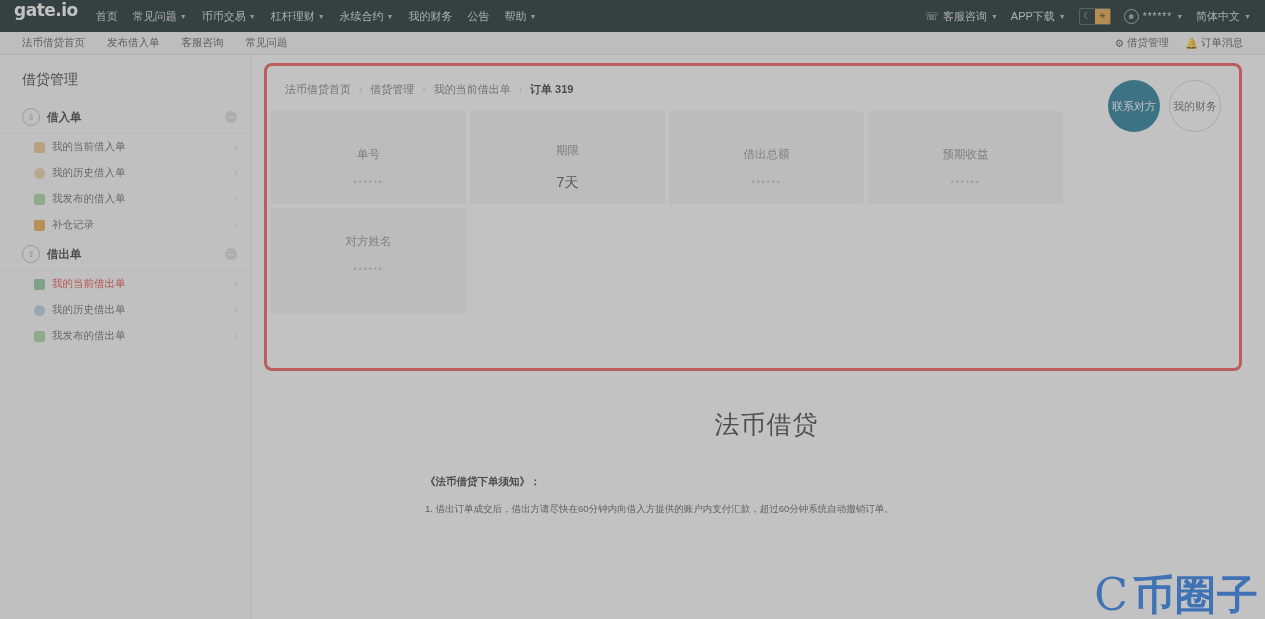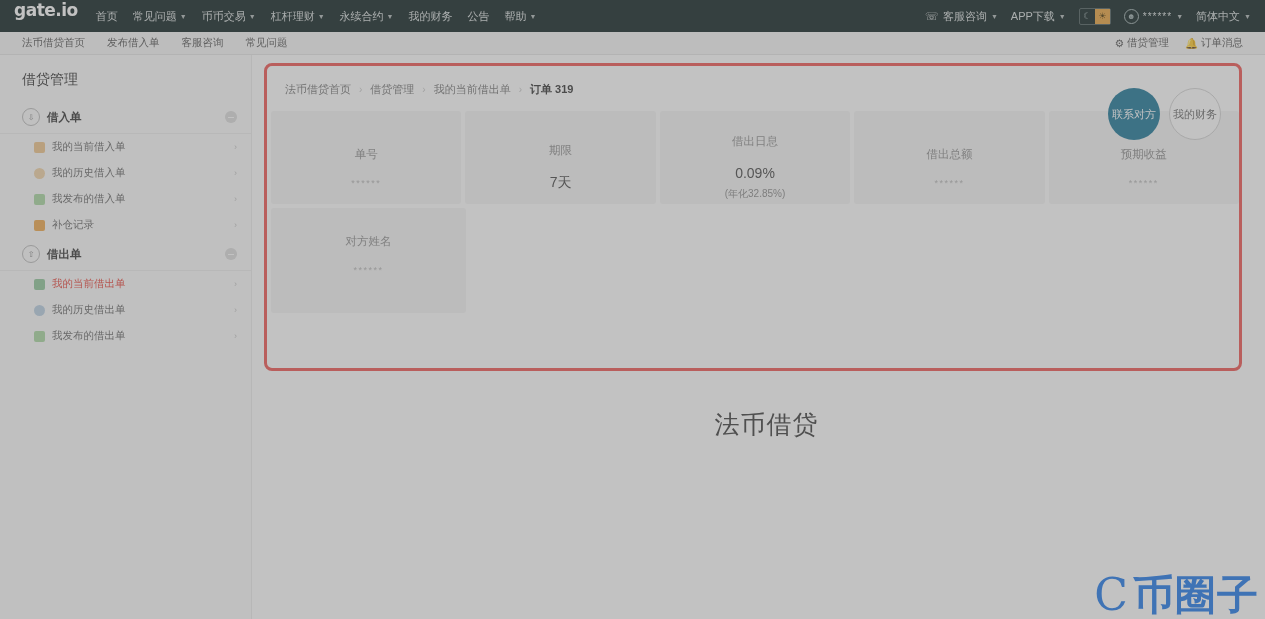--- a/index.html
+++ b/index.html
@@ -63,21 +63,21 @@
 
   .cards{display:flex;gap:4px;padding:14px 0 0 0;margin-left:4px;}
   .card{background:#f4f4f4;border-radius:3px;width:195px;height:93px;display:flex;flex-direction:column;align-items:center;justify-content:center;padding-top:20px;box-sizing:border-box;}
   .card-label{font-size:11.5px;color:#8d8d8d;margin-bottom:16px;}
   .card-value{font-size:14px;color:#444;}
   .card-sub{font-size:10px;color:#8a8a8a;margin-top:6px;}
   .masked{font-size:9px;color:#b5b5b5;letter-spacing:1.5px;filter:blur(.6px);}
   .cards2{display:flex;padding-top:4px;margin-left:4px;}
   .card-wide{background:#f4f4f4;border-radius:3px;width:195px;height:105px;display:flex;flex-direction:column;align-items:center;justify-content:flex-start;padding-top:26px;box-sizing:border-box;}
 
-  .circ-btns{position:absolute;right:18px;top:22px;display:flex;gap:9px;z-index:8;}
+  .circ-btns{position:absolute;right:18px;top:14px;display:flex;gap:9px;z-index:8;}
   .circ{width:52px;height:52px;border-radius:50%;display:flex;align-items:center;justify-content:center;font-size:11px;text-align:center;line-height:1.15;box-sizing:border-box;}
   .circ.fill{background:#1b7697;color:#fff;}
   .circ.out{border:1px solid #d4d4d4;color:#666;background:#fff;}
 
   
   .lower{position:absolute;left:16px;top:325px;right:0;bottom:0;background:#fff;}
   .callout-wrap{position:relative;display:flex;justify-content:center;padding-top:33px;}
   .callout{background:#ee5a5a;color:#fff;font-size:15px;font-weight:bold;border-radius:5px;padding:14px 26px;position:relative;white-space:nowrap;}
   .callout:before{content:"";position:absolute;top:-11px;left:50%;margin-left:-11px;border-left:11px solid transparent;border-right:11px solid transparent;border-bottom:11px solid #ee5a5a;}
   .bigtitle{text-align:center;font-size:25px;color:#3a3a3a;margin-top:28px;letter-spacing:1px;}
@@ -247,44 +247,43 @@
         <div class="cards">
           <div class="card">
             <div class="card-label">单号</div>
             <div class="masked">******</div>
           </div>
           <div class="card">
             <div class="card-label">期限</div>
             <div class="card-value">7天</div>
           </div>
           <div class="card">
-            <div class="card-label">借出日息</div>
-            <div class="card-value">0.09%</div>
-            <div class="card-sub">(年化32.85%)</div>
-          </div>
-          <div class="card">
             <div class="card-label">借出总额</div>
             <div class="masked">******</div>
           </div>
           <div class="card">
             <div class="card-label">预期收益</div>
             <div class="masked">******</div>
           </div>
         </div>
 
         <div class="cards2">
           <div class="card-wide">
             <div class="card-label">对方姓名</div>
             <div class="masked">******</div>
           </div>
         </div>
       </div>
 
       <div class="lower">
         <div class="bigtitle">法币借贷</div>
+        <div class="rules">
+          <div class="rules-title">《法币借贷下单须知》：</div>
+          <div class="rules-line">1. 借出订单成交后，借出方请尽快在60分钟内向借入方提供的账户内支付汇款，超过60分钟系统自动撤销订单。</div>
+        </div>
       </div>
 
     </div>
   </div>
 
   <div class="veil"></div>
 
   <div class="watermark">
     <span class="wm-mark">C</span>
     <span class="wm-text">币圈子</span>

